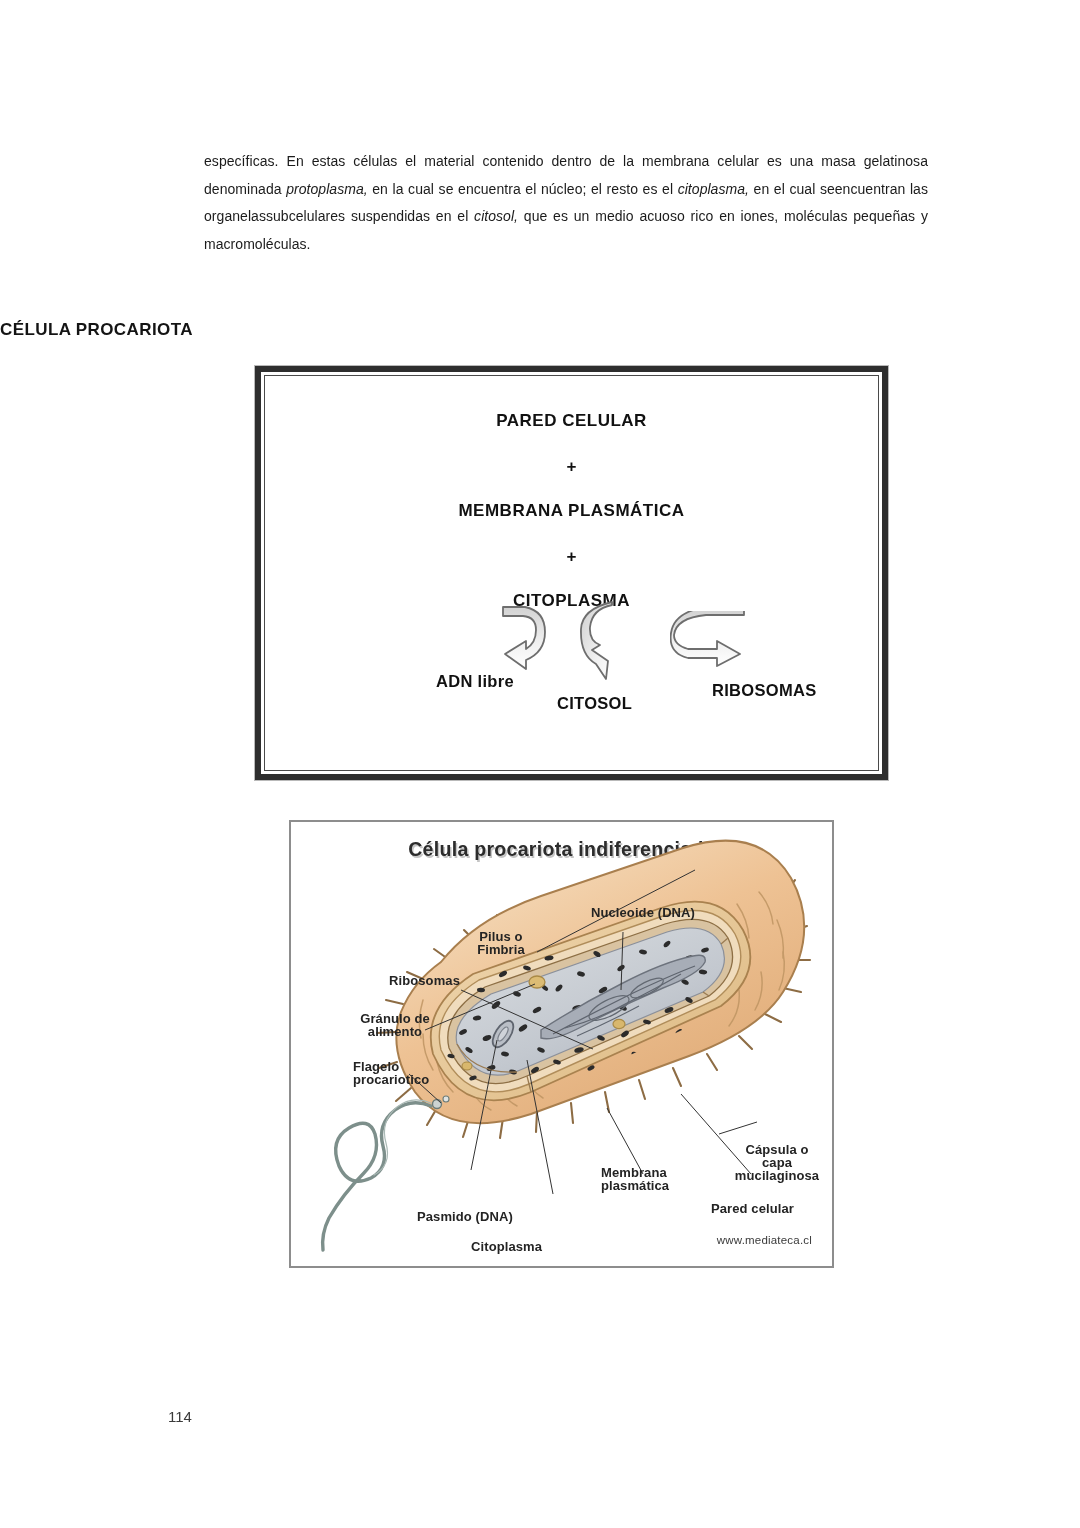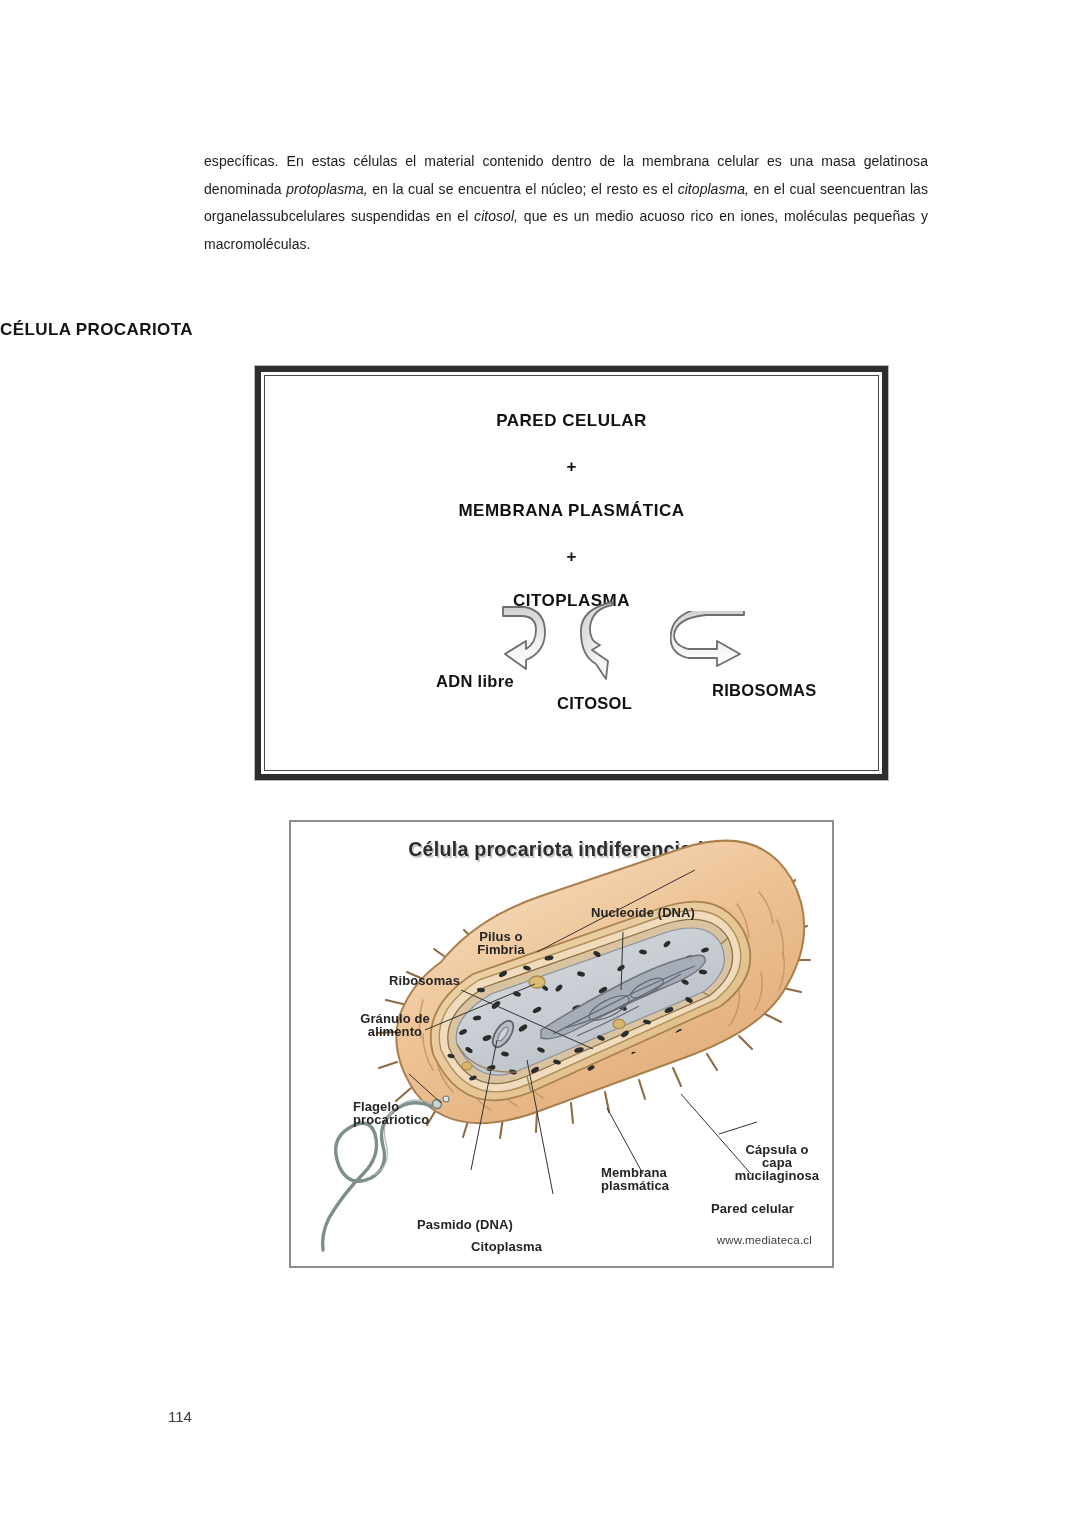--- a/index.html
+++ b/index.html
@@ -506,32 +506,32 @@
   <div class="fig-label center" style="left:292px; top:84px; width:120px;">Nucleoide (DNA)</div>
 
   <div class="fig-label center" style="left:174px; top:108px; width:72px;">Pilus o
 Fimbria</div>
 
   <div class="fig-label" style="left:98px; top:152px;">Ribosomas</div>
 
   <div class="fig-label center" style="left:58px; top:190px; width:92px;">Gránulo de
 alimento</div>
 
-  <div class="fig-label" style="left:62px; top:238px;margin-top:40px;">Flagelo
+  <div class="fig-label" style="left:62px; top:238px;">Flagelo
 procariotico</div>
 
   <div class="fig-label center" style="left:434px; top:300px; width:104px;margin-top:21px;">Cápsula o
 capa
 mucilaginosa</div>
 
   <div class="fig-label" style="left:310px; top:344px;">Membrana
 plasmática</div>
 
   <div class="fig-label" style="left:420px; top:380px;">Pared celular</div>
 
-  <div class="fig-label" style="left:126px; top:396px;">Pasmido (DNA)</div>
+  <div class="fig-label" style="left:126px; top:388px;">Pasmido (DNA)</div>
 
   <div class="fig-label" style="left:180px; top:418px;">Citoplasma</div>
 
   <div class="watermark">www.mediateca.cl</div>
 </div>
 
 <div class="page-number">114</div>
 
 </body></html>

